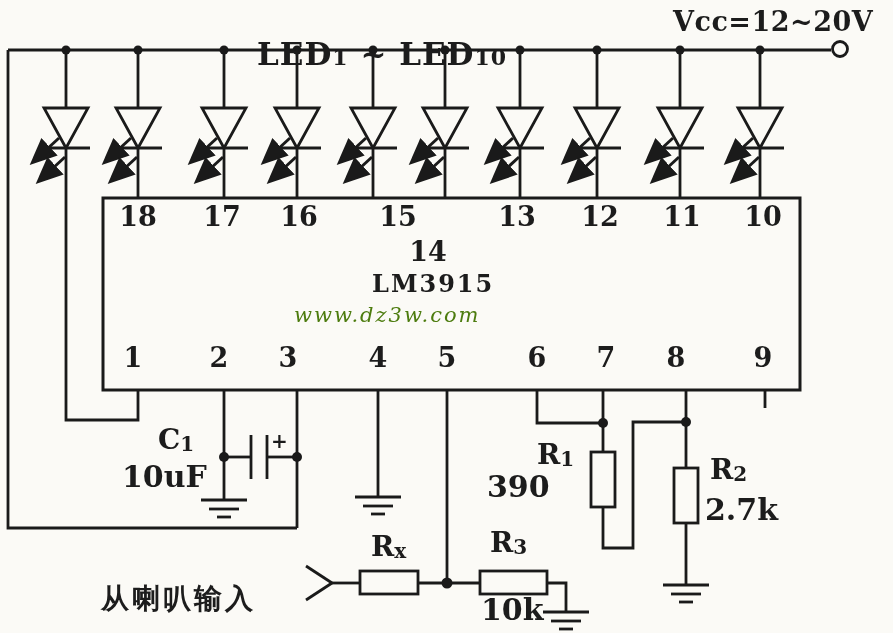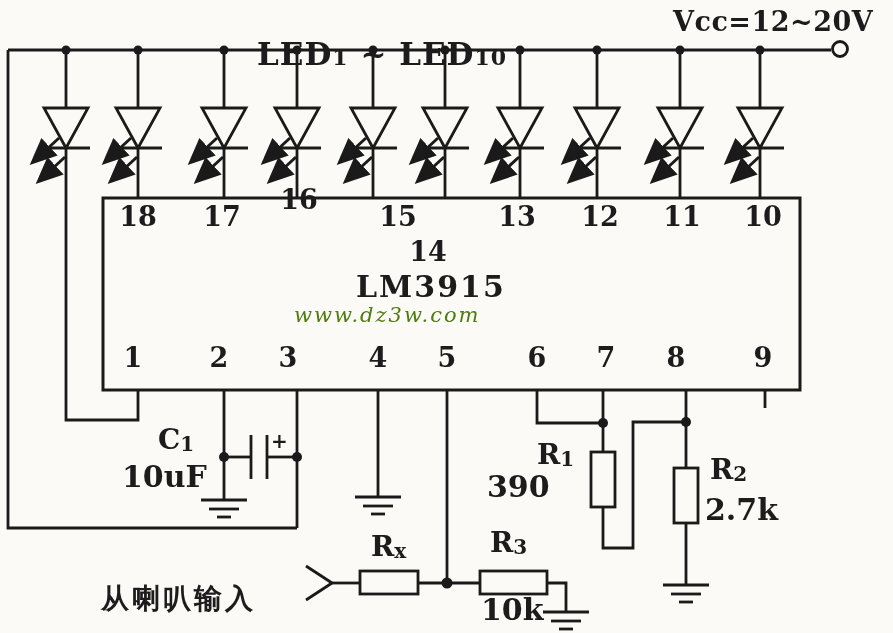--- a/index.html
+++ b/index.html
@@ -9,21 +9,21 @@
     background:#fbfaf6;
     font-family:"DejaVu Serif","Liberation Serif",serif;
     color:#1c1c1c;
     overflow:hidden;
   }
   svg{position:absolute;left:0;top:0;}
   .lbl{position:absolute;white-space:nowrap;line-height:1;}
   .title{font-size:31px;font-weight:bold;letter-spacing:1px;}
   .title .sm{font-size:22px;}
   .vcc{font-size:27px;font-weight:bold;letter-spacing:0.5px;}
-  .icname{font-size:30px;font-weight:bold;letter-spacing:2px;}
+  .icname{font-size:24px;font-weight:bold;letter-spacing:2px;margin-left:16px;}
   .watermark{font-size:21px;font-style:italic;color:#4d7c0f;letter-spacing:2px;}
   .pin{position:absolute;width:44px;text-align:center;font-size:27px;font-weight:bold;}
   .ref{font-size:28px;font-weight:bold;}
   .ref .sub{font-size:20px;position:relative;top:2px;}
   .val{font-size:30px;font-weight:bold;}
   .cjk{font-size:28px;font-weight:bold;letter-spacing:3px;font-family:"DejaVu Sans","Liberation Sans",sans-serif;margin-top:22px;}
 </style>
 </head>
 <body>
 
@@ -131,21 +131,21 @@
     <span>LED</span><span class="sm">1</span><span> ~ </span><span>LED</span><span class="sm">10</span>
   </div>
 
   <div class="lbl vcc" style="left:673px;top:8px;">Vcc=12~20V</div>
 
   <div class="lbl icname" style="left:356px;top:272px;">LM3915</div>
   <div class="lbl watermark" style="left:294px;top:305px;">www.dz3w.com</div>
 
   <span class="pin" style="left:116px;top:201px;">18</span>
   <span class="pin" style="left:200px;top:201px;">17</span>
-  <span class="pin" style="left:277px;top:184px;">16</span>
+  <span class="pin" style="left:277px;top:201px;">16</span>
   <span class="pin" style="left:344px;top:201px;margin-left:32px;">15</span>
   <span class="pin" style="left:406px;top:201px;margin-top:35px;">14</span>
   <span class="pin" style="left:495px;top:201px;">13</span>
   <span class="pin" style="left:578px;top:201px;">12</span>
   <span class="pin" style="left:660px;top:201px;">11</span>
   <span class="pin" style="left:741px;top:201px;">10</span>
 
   <span class="pin" style="left:111px;top:342px;">1</span>
   <span class="pin" style="left:197px;top:342px;">2</span>
   <span class="pin" style="left:266px;top:342px;">3</span>

